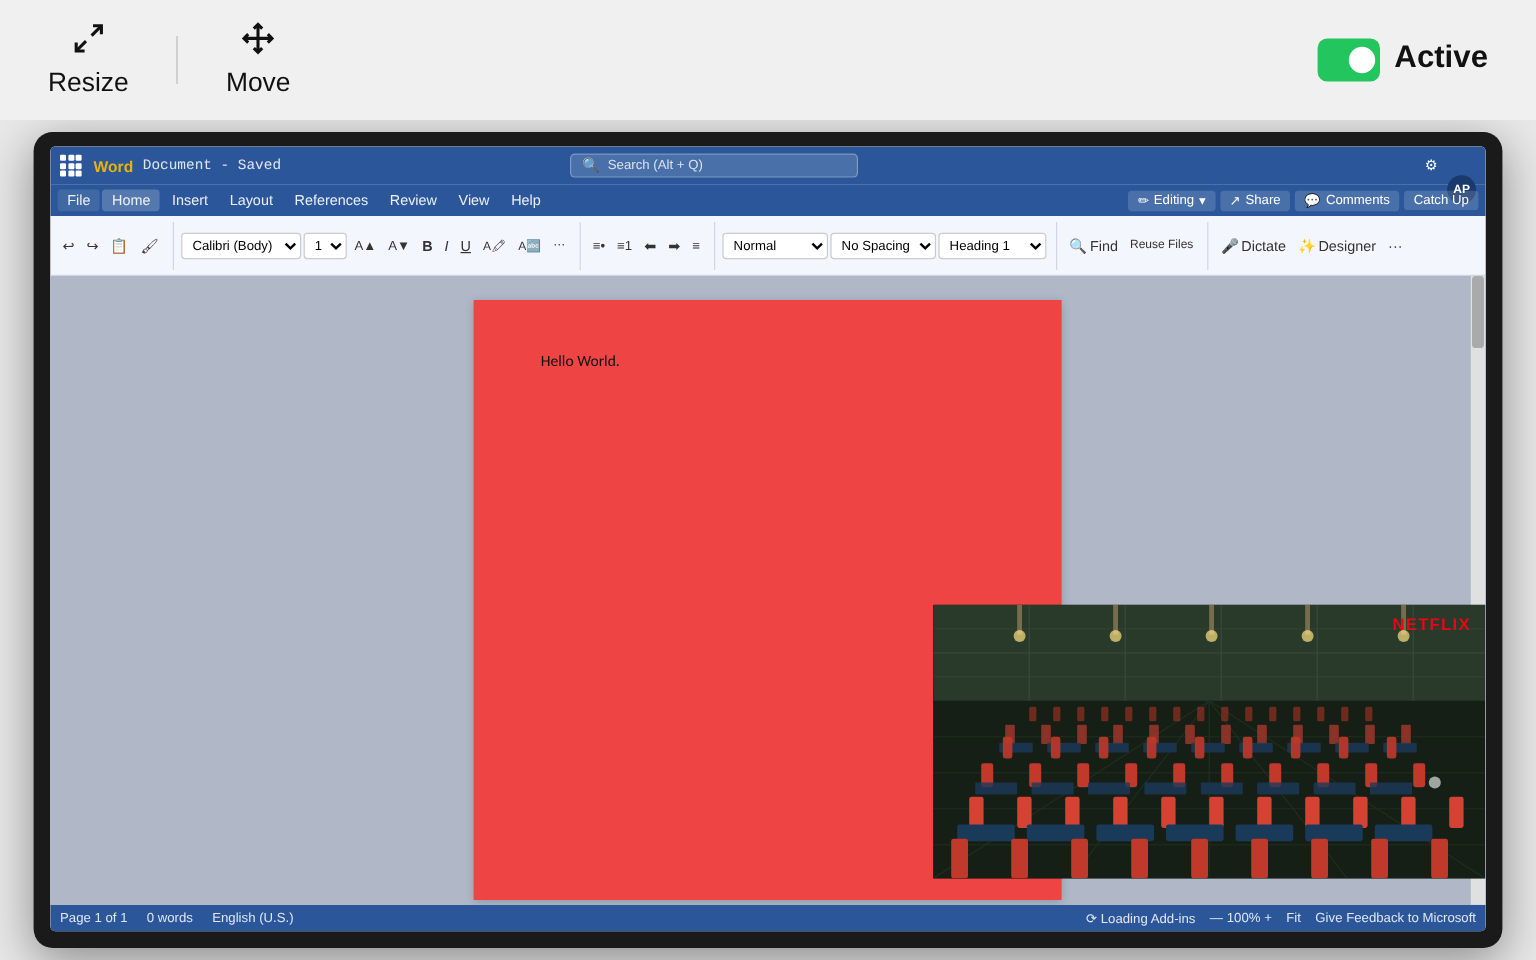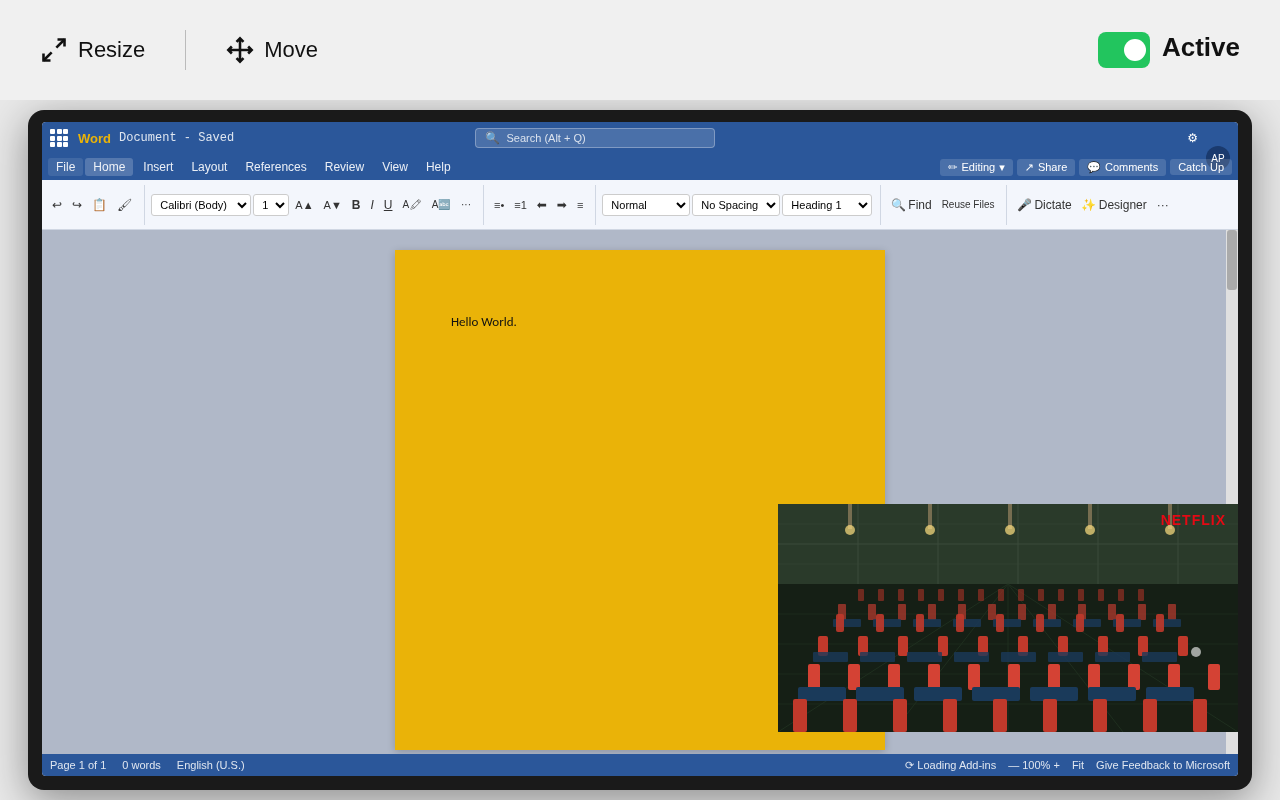--- a/index.html
+++ b/index.html
@@ -28,20 +28,21 @@
       align-items: center;
       gap: 32px;
     }
     .top-bar-action {
       display: flex;
       align-items: center;
       gap: 10px;
       font-size: 22px;
       font-weight: 500;
       color: #111;
+      flex-direction: column;
     }
     .top-bar-action svg {
       width: 28px;
       height: 28px;
     }
     .top-bar-divider {
       width: 1px;
       height: 40px;
       background: #bbb;
       margin: 0 8px;
@@ -161,21 +162,21 @@
     }
     .word-avatar {
       width: 24px;
       height: 24px;
       background: #1a3a6e;
       border-radius: 50%;
       display: flex;
       align-items: center;
       justify-content: center;
       font-size: 10px;
-      font-weight: 400;
+      font-weight: 700;
       color: white;
       margin-top: 40px;
     }
 
     
     .word-menubar {
       background: #2b579a;
       height: 26px;
       display: flex;
       align-items: center;
@@ -287,25 +288,25 @@
       background: #b0b8c8;
       flex: 1;
       display: flex;
       justify-content: center;
       padding: 20px 0;
       overflow-y: auto;
       position: relative;
       height: calc(100% - 32px - 26px - 50px - 22px);
     }
     .word-page {
-      background: #eab308;
+      background: #ef4444;
       width: 490px;
       min-height: 500px;
       box-shadow: 0 2px 8px rgba(0,0,0,0.2);
-      padding: 64px 56px;
+      padding: 44px 56px;
       position: relative;
     }
     .word-content {
       font-size: 13px;
       font-family: 'Calibri', sans-serif;
       color: #111;
     }
 
     
     .word-statusbar {

